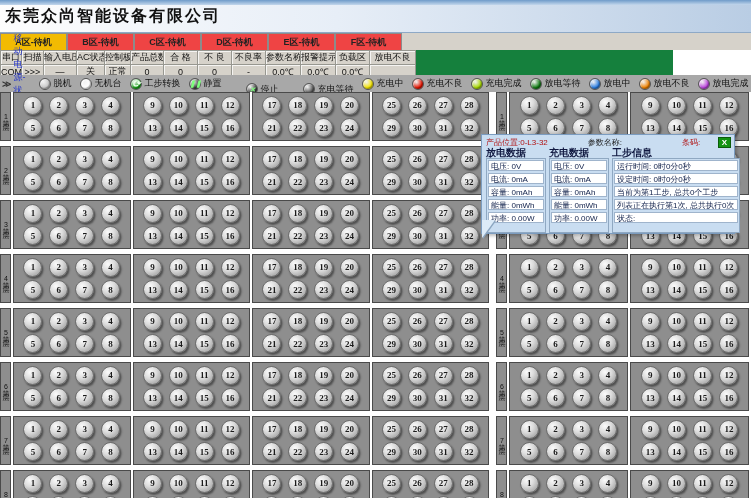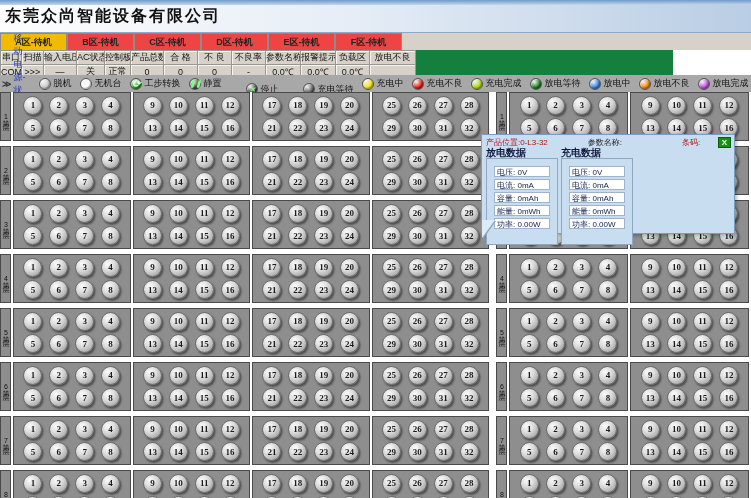--- a/index.html
+++ b/index.html
@@ -69,21 +69,21 @@
   .pop-head { height:13px; display:flex; align-items:center; padding:1px 3px 0 4px; }
   .pop-head .red { color:#b01010; }
   .pop-head .blk { color:#1a1a1a; }
   .pop-head .sp1 { margin-left:40px; }
   .pop-head .sp2 { margin-left:60px; }
   .pop-close { margin-left:auto; width:13px; height:11px; background:#129312; border:1px solid #0a5c0a;
     color:#fff; font-size:8px; font-weight:bold; display:flex; align-items:center; justify-content:center; cursor:default; }
   .pop-body { display:flex; padding:0 4px; }
   .pop-col { margin-right:3px; }
   .pop-col .sect-title { font-size:10px; color:#101840; font-weight:bold; height:10px; line-height:10px; }
-  .pop-col .box { border:1px solid #8fa8c2; padding:7px; background:#c9ddf1; }
+  .pop-col .box { border:1px solid #8fa8c2; padding:1px; background:#c9ddf1; }
   .pop-row { background:#fff; border:1px solid #9fb4cc; height:11px; line-height:9px; margin-bottom:2px;
     padding:1px 0 0 2px; white-space:nowrap; overflow:hidden; }
   .pop-row:last-child { margin-bottom:8px; }
   .w56 { width:56px; } .w124 { width:124px; }
   .pop-foot { padding:2px 0 0 4px; font-size:8px; color:#10204a; white-space:nowrap; }
 
   
   .cursor { position:absolute; left:482px; top:220px; z-index:60; width:0; height:0;
     border-top:18px solid #dcebf8; border-right:13px solid transparent;
     filter:drop-shadow(1px 1px 0 #8aa5c0); }
@@ -1509,16 +1509,26 @@
       <div class="pop-col">
         <div class="sect-title">充电数据</div>
         <div class="box">
           <div class="pop-row w56">电压: 0V</div>
           <div class="pop-row w56">电流: 0mA</div>
           <div class="pop-row w56">容量: 0mAh</div>
           <div class="pop-row w56">能量: 0mWh</div>
           <div class="pop-row w56">功率: 0.00W</div>
         </div>
       </div>
+      <div class="pop-col">
+        <div class="sect-title">工步信息</div>
+        <div class="box">
+          <div class="pop-row w124">运行时间: 0时0分0秒</div>
+          <div class="pop-row w124">设定时间: 0时0分0秒</div>
+          <div class="pop-row w124">当前为第1工步, 总共0个工步</div>
+          <div class="pop-row w124">列表正在执行第1次, 总共执行0次</div>
+          <div class="pop-row w124">状态:</div>
+        </div>
+      </div>
     </div>
 </div>
 
 <div class="cursor"></div>
 
 </body></html>

